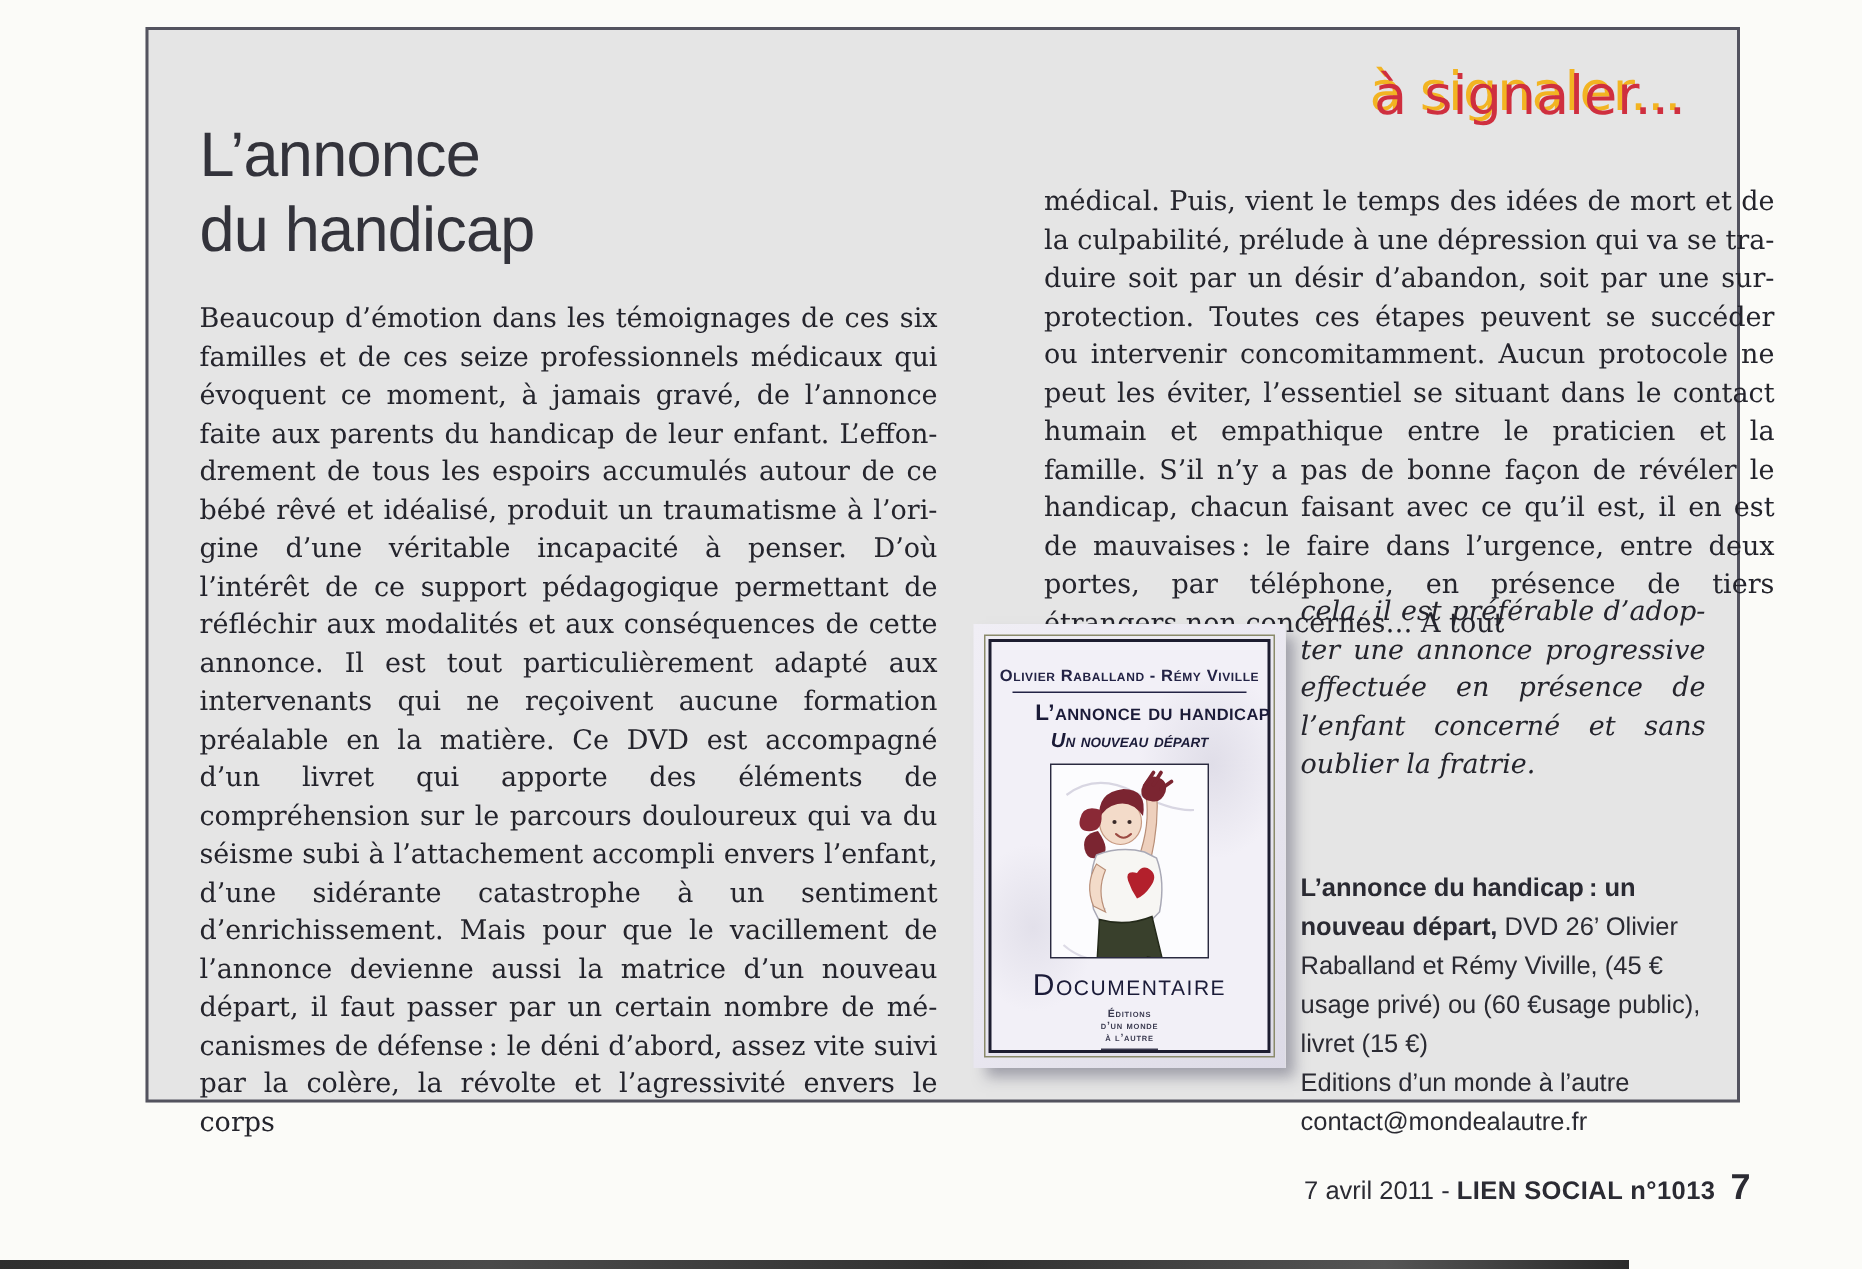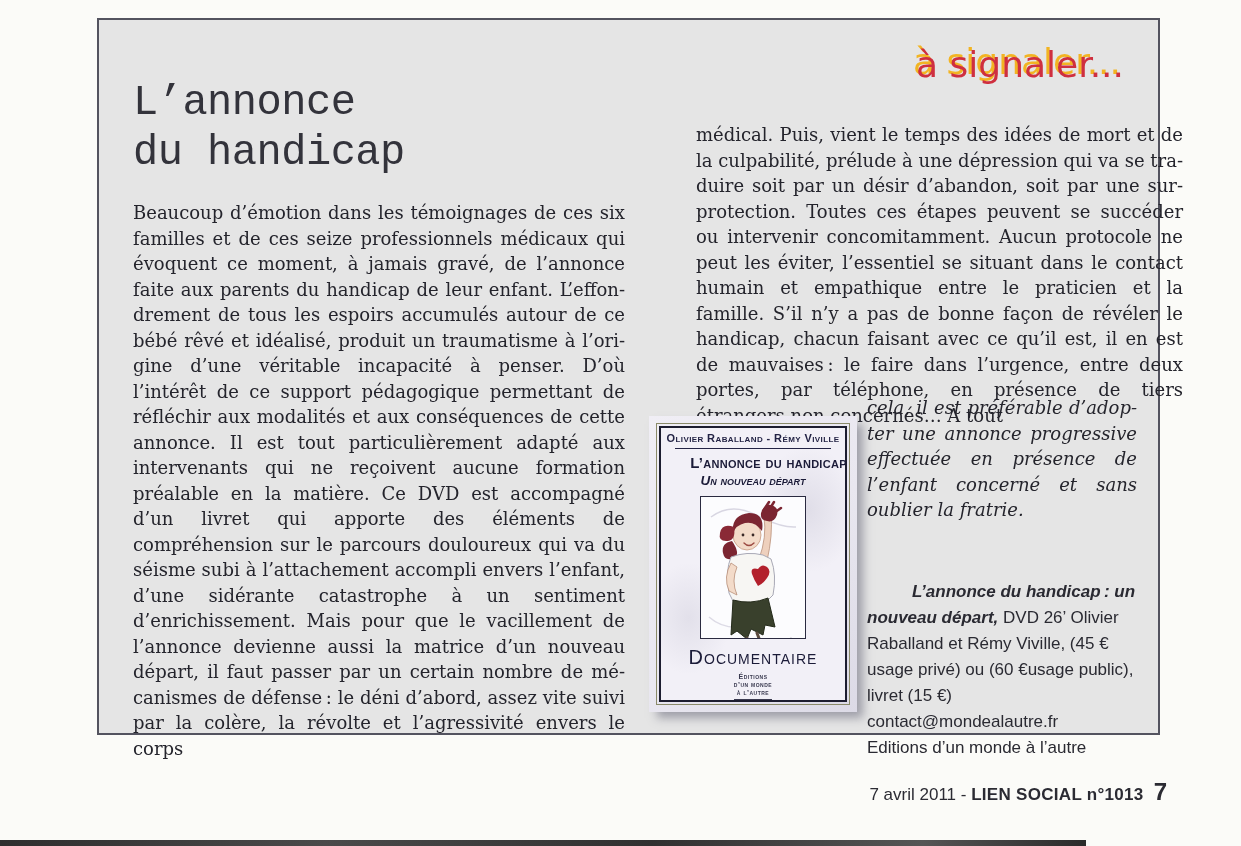--- a/index.html
+++ b/index.html
@@ -13,21 +13,21 @@
     background:#e5e5e5;border:2px solid #53535f;box-sizing:border-box;
   }
   .section-label{
     position:absolute;top:24px;right:34px;
     font-family:"DejaVu Sans",sans-serif;
     font-size:36px;color:#cf2f3f;letter-spacing:0px;
     text-shadow:-3px -3px 0 rgba(244,171,0,.85);
   }
   .article-title{
     position:absolute;left:34px;top:58px;margin:0;
-    font-family:Liberation Mono, monospace;font-weight:normal;
+    font-family:Liberation Sans, sans-serif;font-weight:normal;
     font-size:42px;line-height:50px;color:#33333b;letter-spacing:-0.5px;
   }
   .body-text{
     font-family:"DejaVu Serif",serif;font-size:18px;line-height:25.5px;
     color:#24242c;text-align:justify;
   }
   .col-left{position:absolute;left:34px;top:180px;width:492px;}
   .col-right-top{position:absolute;left:549px;top:102px;width:487px;margin-left:48px;}
   .col-right-wrap{position:absolute;left:768px;top:375px;width:270px;font-style:italic;}
 
@@ -45,21 +45,21 @@
   .cover-inner{
     width:100%;height:100%;box-sizing:border-box;
     border:2px solid #1d1d30;
     display:flex;flex-direction:column;align-items:center;
     background:
       radial-gradient(ellipse 70px 90px at 80% 30%,rgba(190,188,205,.35),transparent 70%),
       radial-gradient(ellipse 60px 80px at 15% 70%,rgba(190,188,205,.3),transparent 70%),
       #f2f0f7;
   }
   .cover-authors{
-    margin-top:4px;font-variant:small-caps;font-weight:bold;
+    margin-top:17px;font-variant:small-caps;font-weight:bold;
     font-size:11px;letter-spacing:.4px;color:#232345;white-space:nowrap;
   }
   .cover-rule{width:85%;height:1px;background:#232345;margin:4px 0 5px 0;}
   .cover-title{
     font-variant:small-caps;font-weight:bold;font-size:15px;
     letter-spacing:.3px;color:#1b1b38;white-space:nowrap;padding-left:31px;
   }
   .cover-subtitle{
     font-variant:small-caps;font-weight:bold;font-style:italic;
     font-size:13.5px;color:#1b1b38;margin-top:2px;white-space:nowrap;text-align:right;
@@ -78,21 +78,21 @@
     border-bottom:1px solid #3a3a50;padding-bottom:2px;
   }
 
   
   .caption{
     position:absolute;left:768px;top:559px;width:278px;
     font-family:"Liberation Sans",sans-serif;font-size:17px;line-height:26px;
     color:#2a2a32;
   }
   .caption p{margin:0;}
-  .cap-bold{font-weight:bold;font-style:italic;margin-left:45px;}
+  .cap-bold{font-weight:bold;}
 
   .footer{
     position:absolute;top:778px;right:74px;white-space:nowrap;
     font-family:"Liberation Sans",sans-serif;font-size:17px;color:#2b2b33;
   }
   .footer-journal{font-weight:bold;letter-spacing:.3px;margin-top:22px;}
   .footer-page{font-weight:bold;font-size:24px;margin-left:10px;}
 
   .scan-strip{
     position:absolute;left:0;top:840px;width:1086px;height:6px;
@@ -161,21 +161,21 @@
           <div>Éditions</div>
           <div>d’un monde</div>
           <div>à l’autre</div>
         </div>
       </div>
     </div>
   </div>
 
   <div class="caption">
     <p><span class="cap-bold">L’annonce du handicap : un nouveau départ,</span><span> DVD 26’ Olivier Raballand et Rémy Viville, (45 € usage privé) ou (60 €usage public), livret (15 €)</span></p>
+    <div>Editions d’un monde à l’autre</div>
     <div>contact@mondealautre.fr</div>
-    <div>Editions d’un monde à l’autre</div>
   </div>
 
 </div>
 
 <div class="footer"><span>7 avril 2011 - </span><span class="footer-journal">LIEN SOCIAL n°1013</span><span class="footer-page">7</span></div>
 
 <div class="scan-strip"></div>
 
 </body></html>

